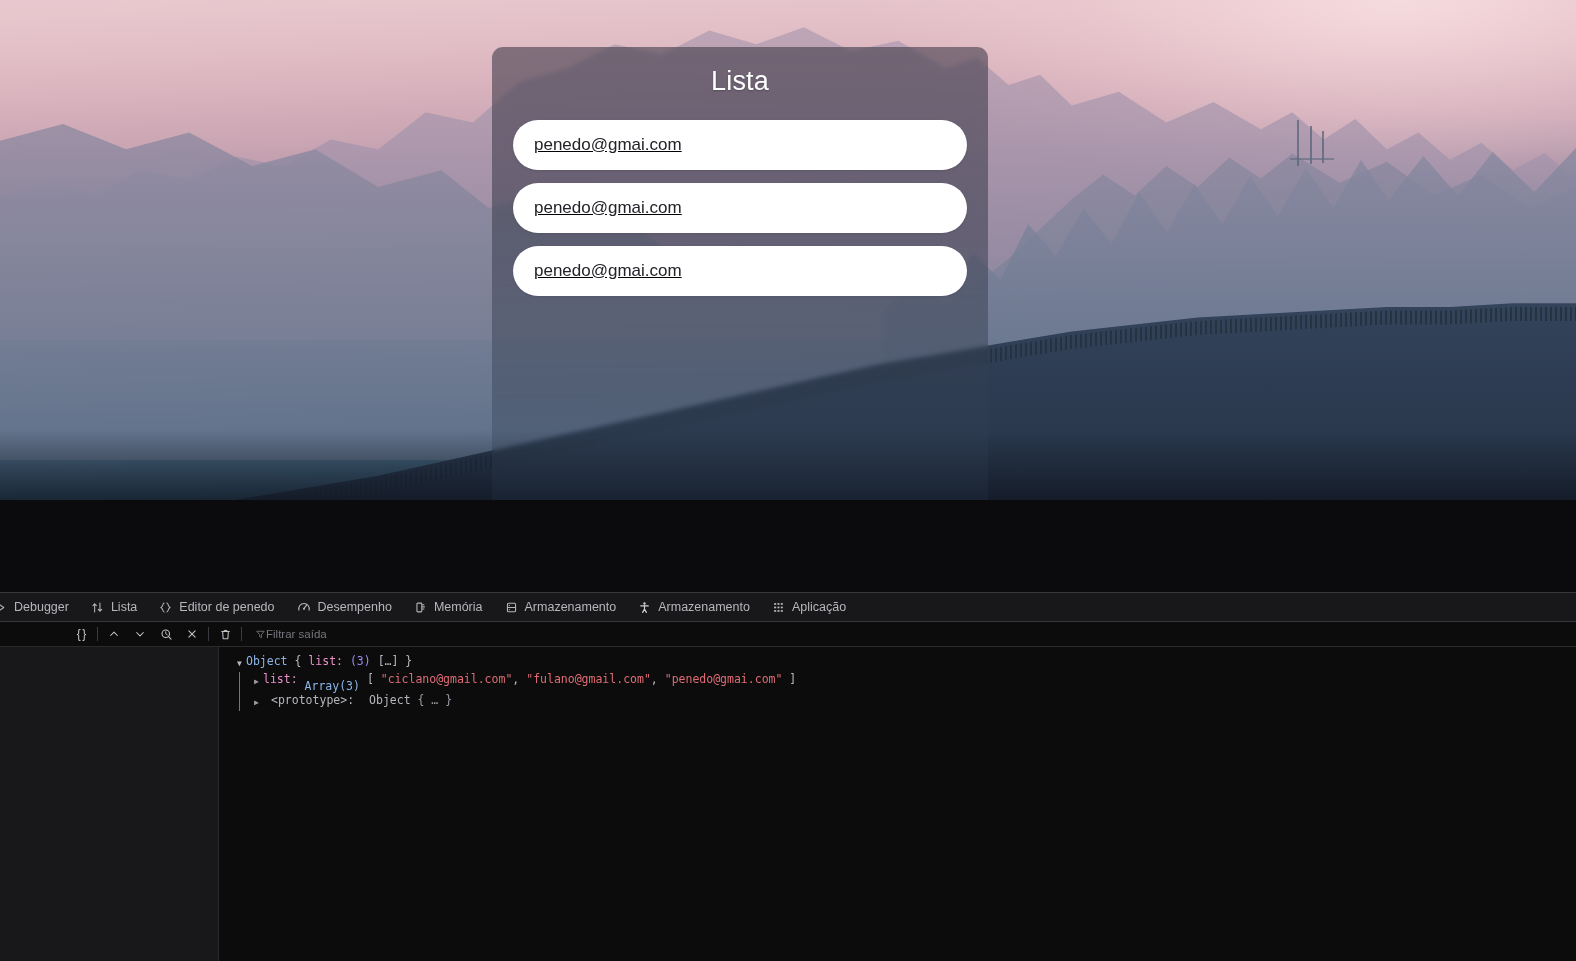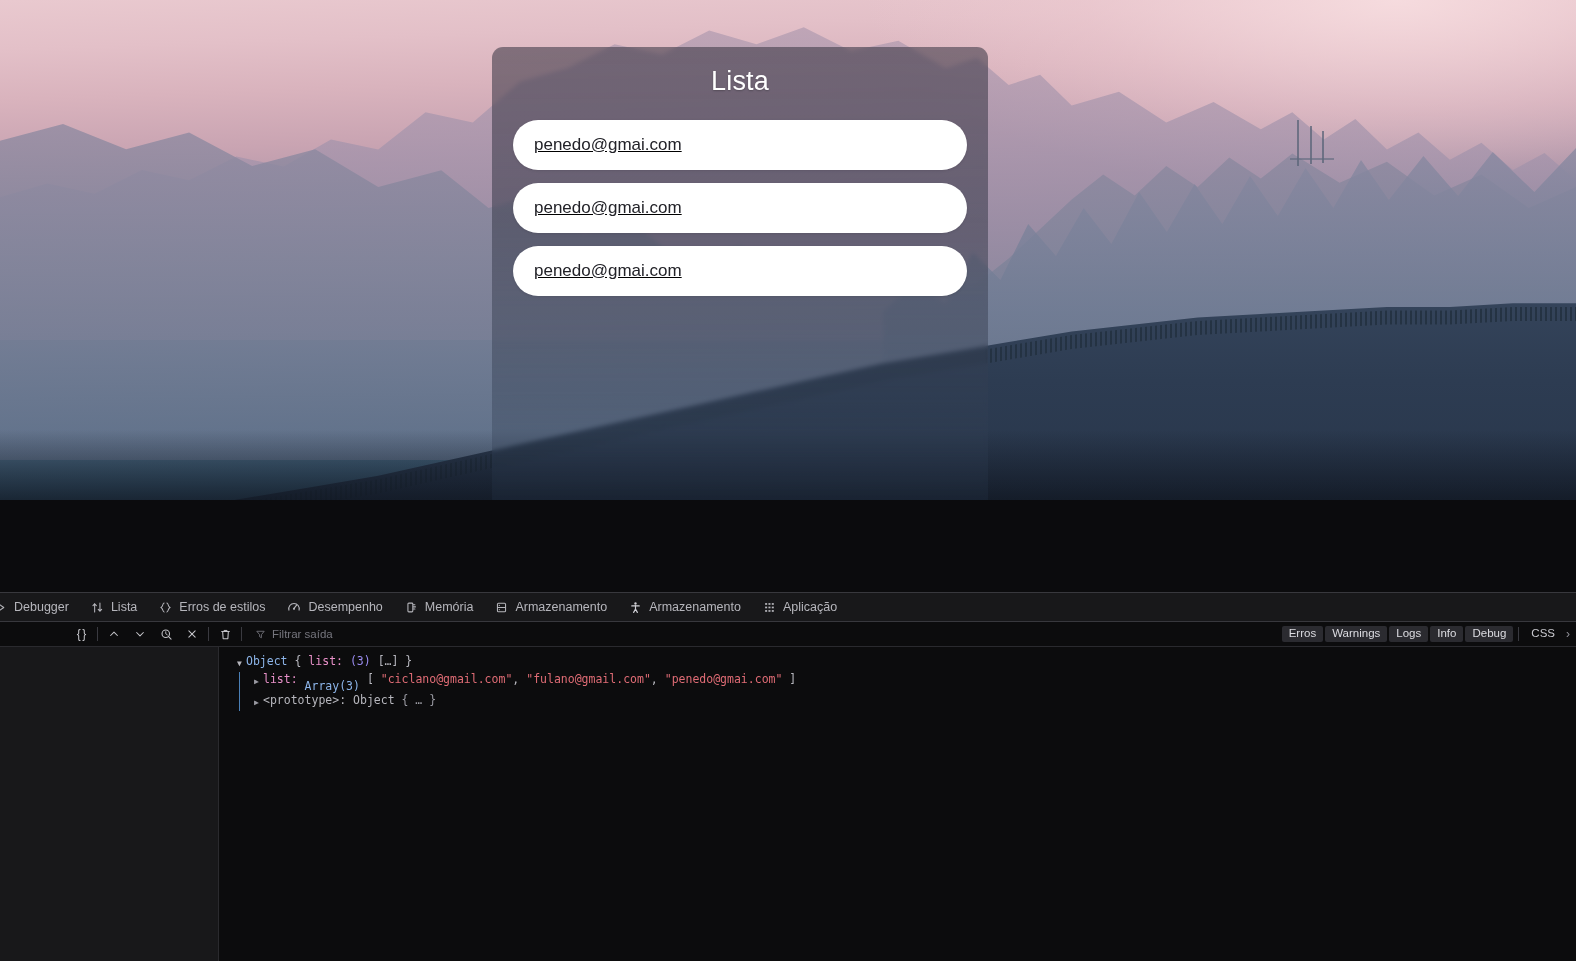--- a/index.html
+++ b/index.html
@@ -200,21 +200,21 @@
     position: relative;
   }
   .tb-left { display: flex; align-items: center; padding-left: 68px; gap: 0; }
   .tb-btn {
     width: 26px; height: 21px;
     display: flex; align-items: center; justify-content: center;
     color: #c4c4c9;
   }
   .tb-sep { width: 1px; height: 14px; background: #3a3a40; margin: 0 3px; }
   .tb-filter {
-    display: flex; align-items: center; gap: 6px;
+    display: flex; align-items: center; 
     margin-left: 10px;
     color: #76767e;
     font-size: 11.5px;
   }
   .tb-right {
     position: absolute; right: 4px; top: 0; height: 100%;
     display: flex; align-items: center; gap: 2px;
   }
   .pill {
     font-size: 11.5px;
@@ -257,21 +257,21 @@
     border-left: 1px solid #4a7fb5;
     padding-left: 10px;
   }
   .k-obj   { color: #8cb4e8; }
   .k-punc  { color: #b9b9c0; }
   .k-key   { color: #e890c8; }
   .k-num   { color: #9b8cf0; }
   .k-str   { color: #e06c75; }
   .k-dim   { color: #9a9aa2; }
   .k-arr   { color: #8cb4e8; margin-top: 7px; }
-  .k-proto { color: #b6b6bc; }
+  .k-proto { color: #b6b6bc; margin-left: 8px; }
 </style>
 </head>
 <body>
 
 <div id="viewport">
   <div class="sky"></div>
   <div class="sky-right-glow"></div>
   <div class="layer ridge-far"></div>
   <div class="layer ridge-mid"></div>
   <div class="layer ridge-right"></div>
@@ -318,21 +318,21 @@
       <span>Lista</span>
     </div>
 
     <div class="dt-tab">
       <svg width="13" height="13" viewBox="0 0 16 16">
         <path d="M6.3 2.6 C4.6 2.6 4.9 5.8 3.3 7.2 C1.9 8.4 1.9 7.6 3.3 8.8
                  C4.9 10.2 4.6 13.4 6.3 13.4" fill="none" stroke="#b6b6bc" stroke-width="1.25" stroke-linecap="round"></path>
         <path d="M9.7 2.6 C11.4 2.6 11.1 5.8 12.7 7.2 C14.1 8.4 14.1 7.6 12.7 8.8
                  C11.1 10.2 11.4 13.4 9.7 13.4" fill="none" stroke="#b6b6bc" stroke-width="1.25" stroke-linecap="round"></path>
       </svg>
-      <span>Erros de estilos</span>
+      <span>Editor de penedo</span>
     </div>
 
     <div class="dt-tab">
       <svg width="14" height="14" viewBox="0 0 16 16">
         <path d="M2.2 11.5 A6 6 0 1 1 13.8 11.5" fill="none" stroke="#b6b6bc" stroke-width="1.3" stroke-linecap="round"></path>
         <path d="M8 9.6 L11 5.8" fill="none" stroke="#b6b6bc" stroke-width="1.3" stroke-linecap="round"></path>
         <circle cx="8" cy="10.1" r="1.2" fill="#b6b6bc"></circle>
       </svg>
       <span>Desempenho</span>
     </div>
@@ -426,30 +426,20 @@
       <div class="tb-sep"></div>
 
       <div class="tb-filter">
         <svg width="11" height="11" viewBox="0 0 16 16">
           <path d="M2.6 3.3 h10.8 L9.3 8.3 v4.4 L6.7 11.2 V8.3 Z" fill="none" stroke="#76767e" stroke-width="1.25" stroke-linejoin="round"></path>
         </svg>
         <span>Filtrar saída</span>
       </div>
     </div>
 
-    <div class="tb-right">
-      <span class="pill">Erros</span>
-      <span class="pill">Warnings</span>
-      <span class="pill">Logs</span>
-      <span class="pill">Info</span>
-      <span class="pill">Debug</span>
-      <span class="tb-sep"></span>
-      <span class="pill plain">CSS</span>
-      <span class="chev-right">›</span>
-    </div>
   </div>
 
   <div id="console-body">
     <div id="console-sidebar"></div>
 
     <div id="console-output">
       <div class="log-group">
 
         <div class="log-row">
           <span class="tri">▼</span>

